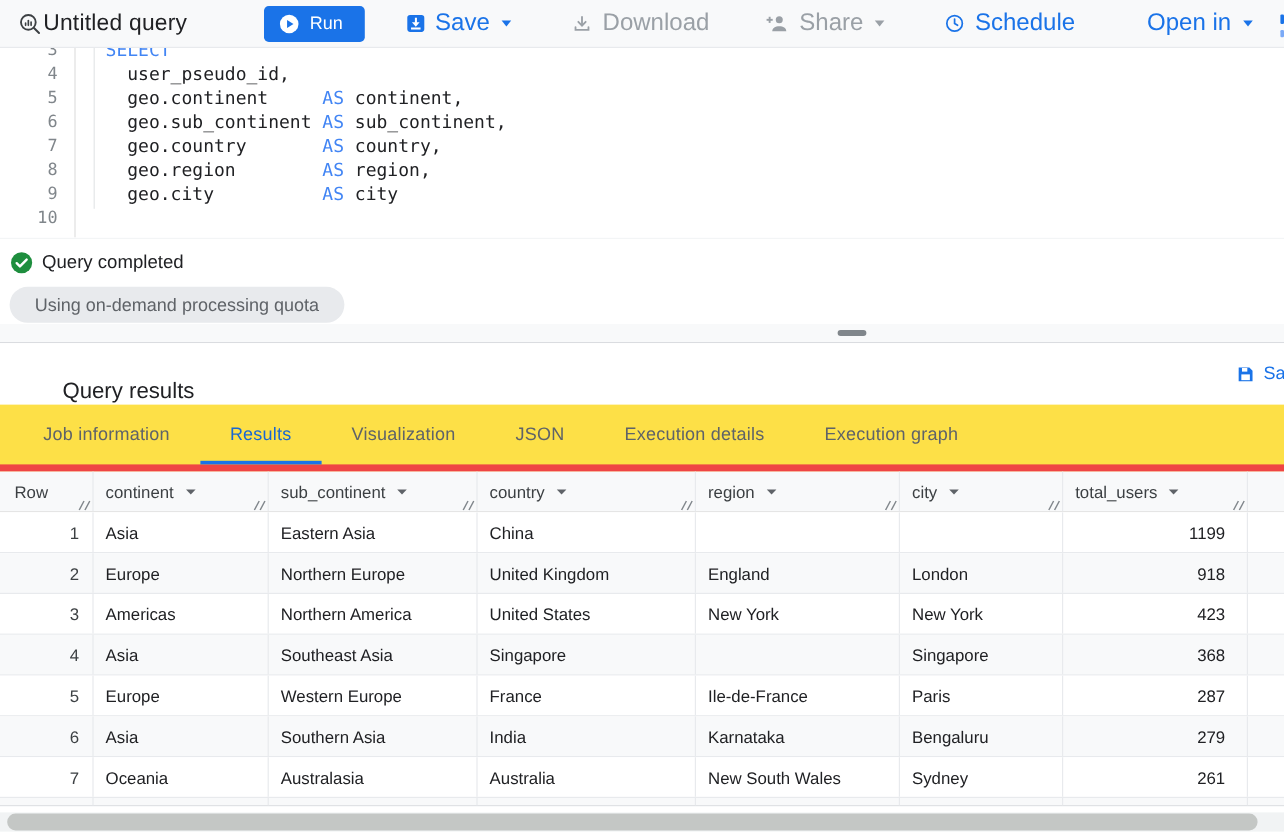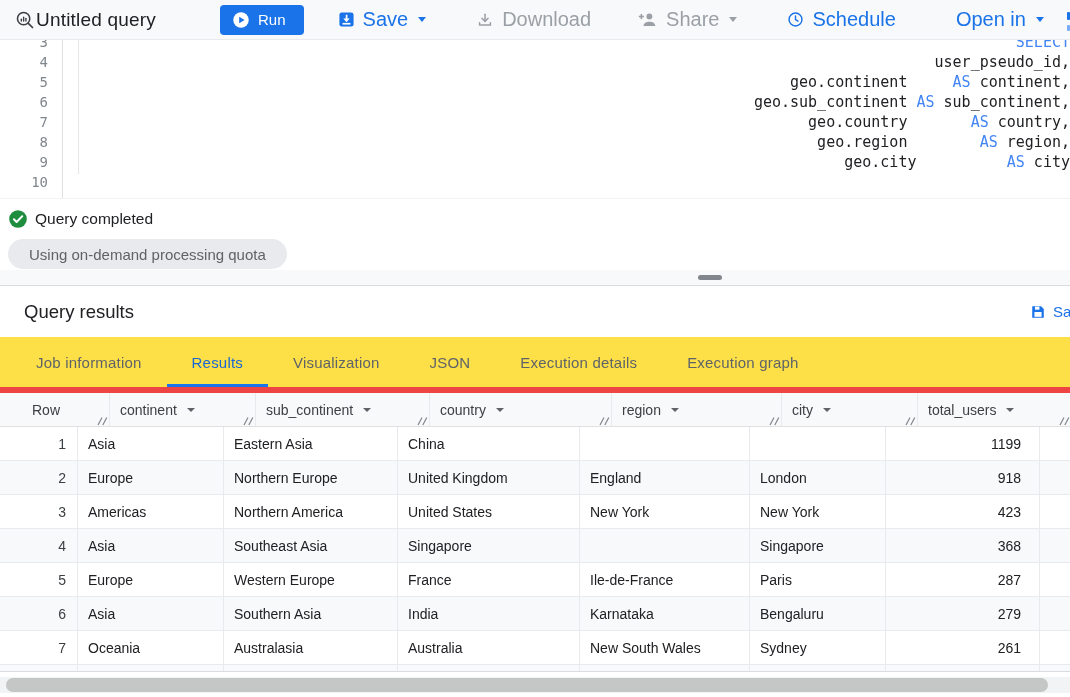--- a/index.html
+++ b/index.html
@@ -26,52 +26,52 @@
   .tb-clip { position:absolute; right:0; top:12px; width:3px; height:8px; background:#1a73e8; border-radius:1px; }
   .tb-clip2 { position:absolute; right:0; top:25px; width:3px; height:6px; background:#7baaf7; border-radius:1px; }
   
   .editor { height:158px; display:flex; background:#fff; overflow:hidden; position:relative; }
   .gutter { width:63px; flex:none; border-right:1px solid #e0e0e0; }
   .gutter-inner { margin-top:-8px; text-align:right; padding-right:14px; }
   .ln { height:20px; line-height:20px; font-family:"DejaVu Sans Mono",monospace;
     font-size:14px; color:#80868b; }
   .code { flex:1; position:relative; }
   .indent-guide { position:absolute; left:15px; top:0; width:1px; height:134px; background:#e4e6e8; }
-  .code-inner { margin-top:-8px; padding-left:25px;text-align:right; }
+  .code-inner { margin-top:-8px; padding-left:25px; }
   .code-line { height:20px; line-height:20px; font-family:"DejaVu Sans Mono",monospace;
     font-size:15px; color:#202124; white-space:pre; }
   .kw { color:#4285f4; }
   
   .status { height:72px; background:#fff; border-top:1px solid #f1f3f4; padding:9px 0 0 8px; }
   .status-row { display:flex; align-items:center; gap:7px; height:22px; }
   .status-msg { font-size:15.5px; color:#202124; }
   .chip { margin-top:9px; display:inline-flex; align-items:center; height:30px; border-radius:15px;
     background:#e8eaed; padding:0 21px; font-size:15px; color:#5f6368; }
   
   .drag-strip { height:16px; background:#f8f9fa; border-bottom:1px solid #dadce0; position:relative; }
   .drag-handle { position:absolute; left:698px; top:5px; width:24px; height:5px;
     border-radius:2.5px; background:#80868b; cursor:row-resize; }
   
-  .results-header { height:51px; display:flex; align-items:center; padding-left:24px;
+  .results-header { height:51px; display:flex; align-items:flex-end; padding-left:52px;
     position:relative; background:#fff; }
   .rh-title { font-size:18.5px; color:#202124; }
   .save-results { position:absolute; right:0; top:0; height:100%; width:40px; display:flex;
     align-items:center; gap:7px; color:#1a73e8; font-size:15px; font-weight:500;
     overflow:hidden; white-space:nowrap; cursor:pointer; }
   
   .tabs { height:56px; display:flex; align-items:stretch; padding-left:11px;
     border-bottom:6px solid #ef4444; background:#fde047; }
   .tab { display:flex; align-items:center; padding:3px 25px 0 25px; font-size:15px;
     color:#5f6368; letter-spacing:.2px; border-bottom:3px solid transparent; cursor:pointer; }
   .tab.active { color:#1967d2; font-weight:500; border-bottom-color:#1a73e8; }
   
   .thead { display:flex; height:34px; background:#f8f9fa; border-bottom:1px solid #e0e0e0; }
   .th { position:relative; display:flex; align-items:center; flex:none; font-size:14px;
     color:#3c4043; border-right:1px solid #e8eaed; padding-left:10px; }
-  .th.c0 { padding-left:0;margin-left:32px; }
+  .th.c0 { padding-left:12px; }
   .th-label { white-space:nowrap; }
   .caret-sm { width:0; height:0; border-left:4px solid transparent; border-right:4px solid transparent;
     border-top:4.5px solid #5f6368; margin-left:10px; cursor:pointer; }
   .grip { position:absolute; right:1px; bottom:2px; width:11px; height:11px; cursor:col-resize; }
   .tbody { background:#fff; }
   .tr { display:flex; height:34px; border-bottom:1px solid #e8eaed; background:#fff; }
   .tr.even { background:#f8f9fa; }
   .td { flex:none; display:flex; align-items:center; font-size:14px; color:#202124;
     border-right:1px solid #e8eaed; padding-left:10px; overflow:hidden; white-space:nowrap; }
   .td.c0 { justify-content:flex-end; padding-left:0; padding-right:11px; color:#3c4043; }

